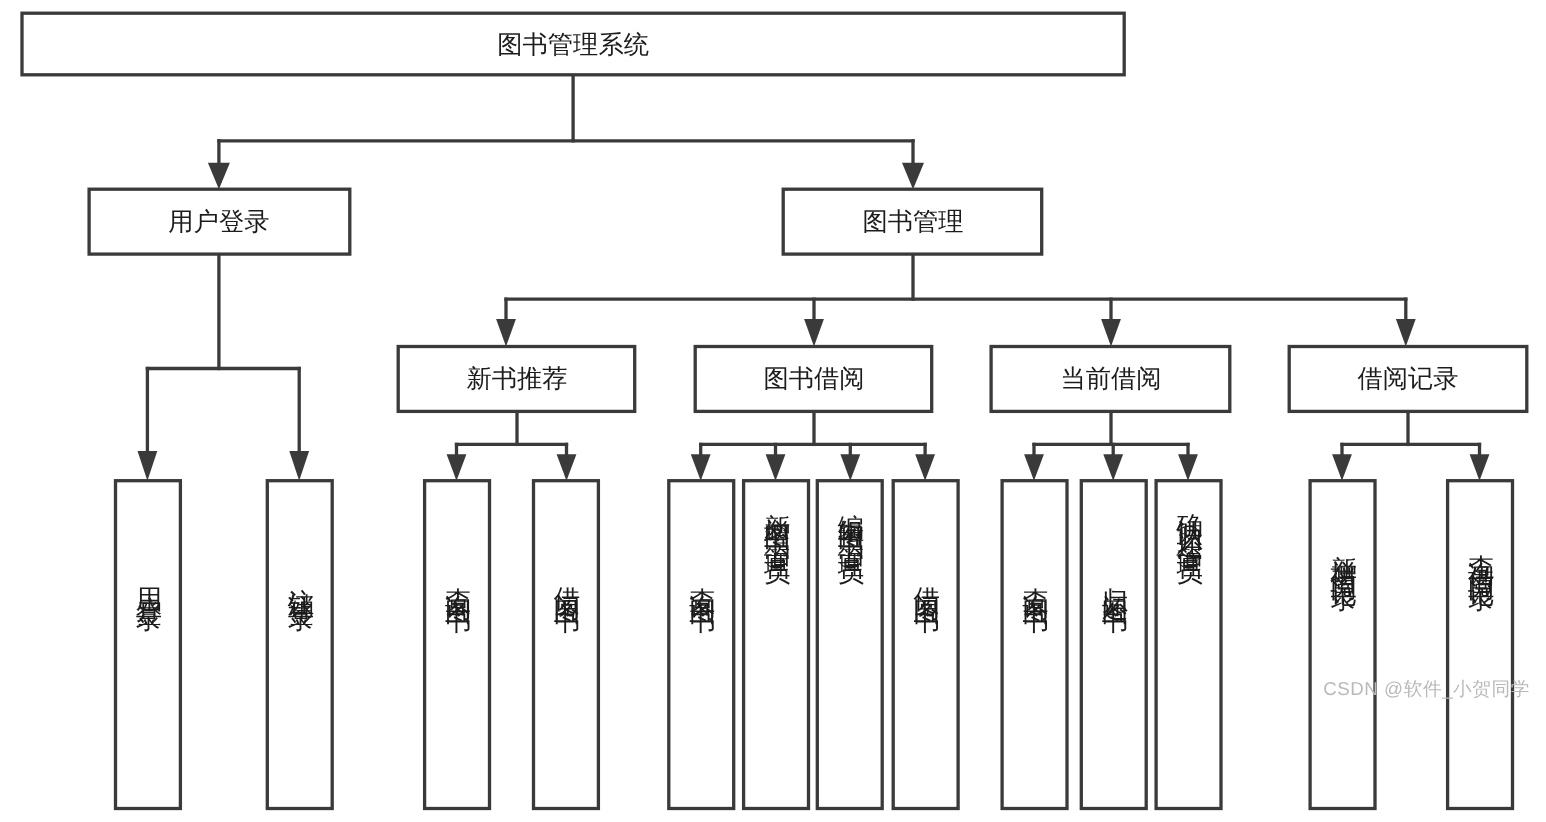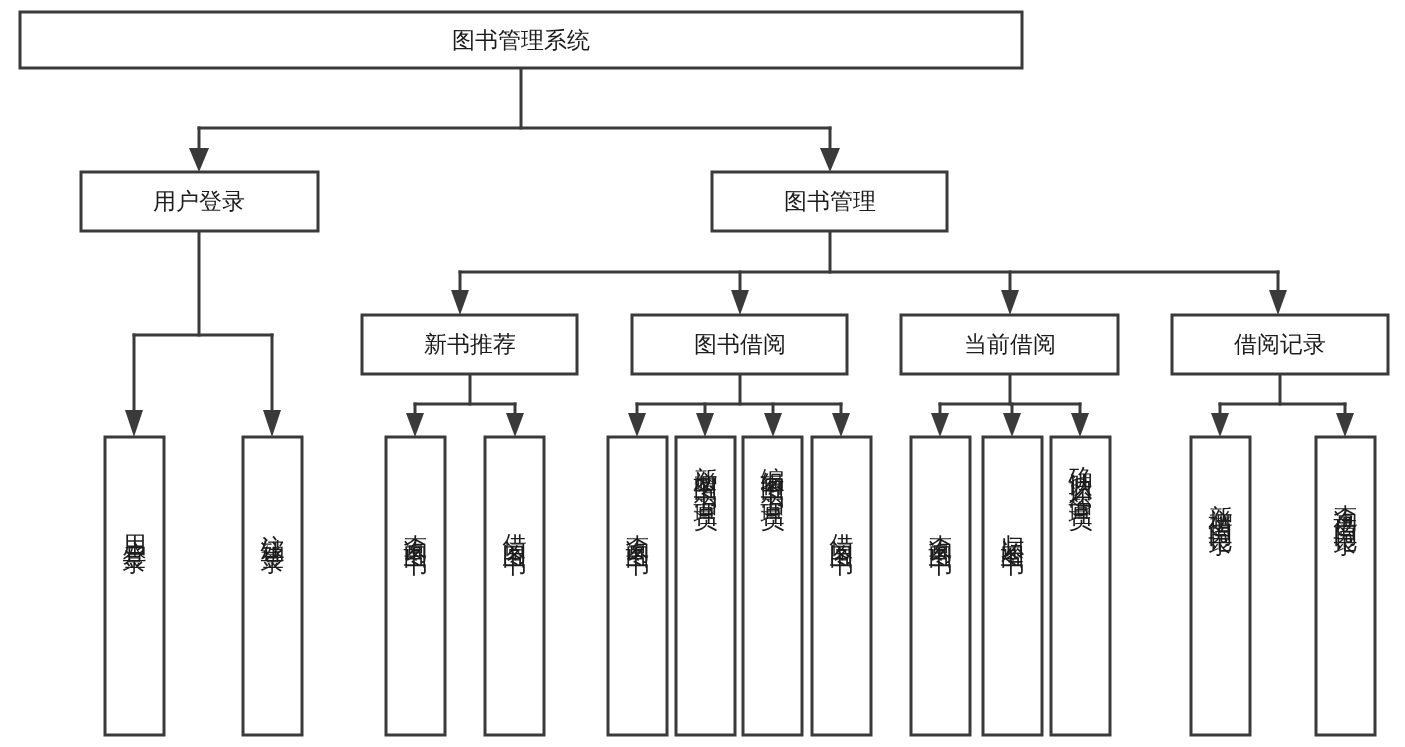--- a/index.html
+++ b/index.html
@@ -226,13 +226,14 @@
     <span class="leaf-label" style="margin-top:10px;">确认归还（管理员）</span>
   </div>
 
   <div class="leaf-label-wrap" style="left:1191px; top:437px; width:59px; height:298px;">
     <span class="leaf-label" style="margin-top:48px;">新增借阅记录</span>
   </div>
   <div class="leaf-label-wrap" style="left:1316px; top:437px; width:59px; height:298px;">
     <span class="leaf-label" style="margin-top:48px;">查询借阅记录</span>
   </div>
 
+  <div class="watermark">CSDN @软件_小贺同学</div>
 </div>
 
 </body></html>

